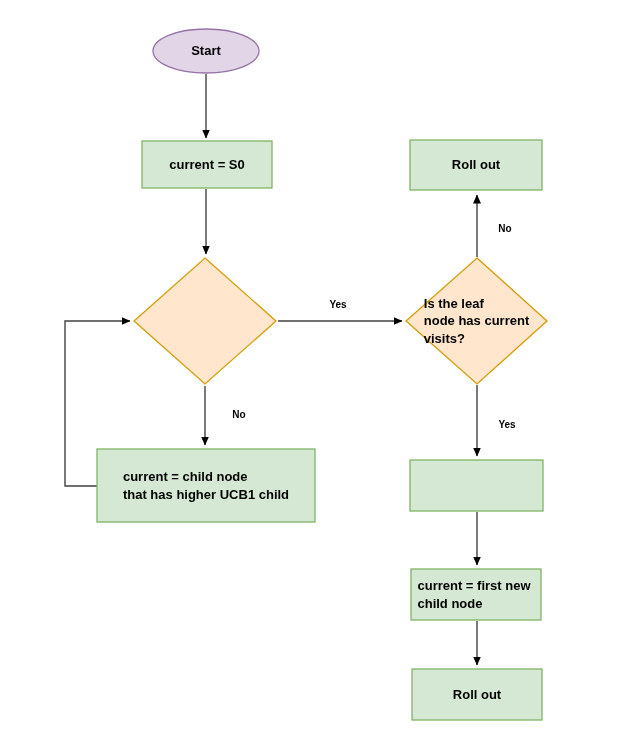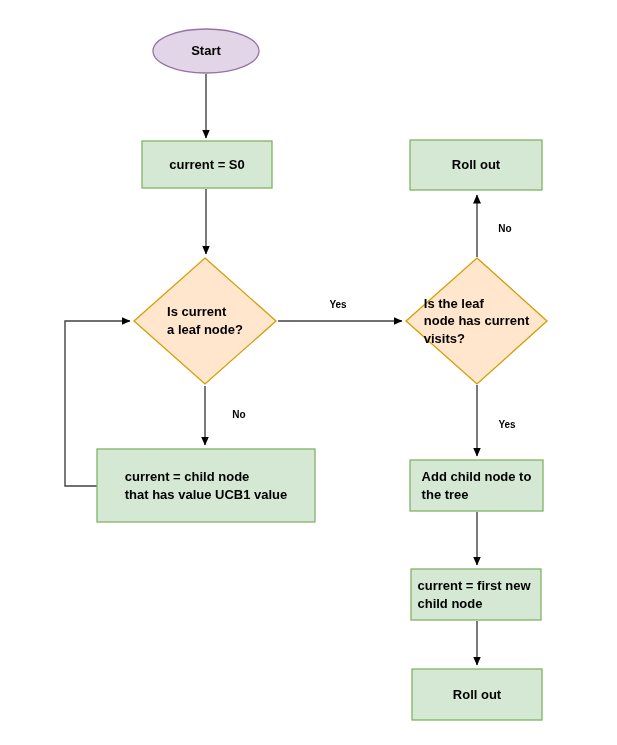--- a/index.html
+++ b/index.html
@@ -76,32 +76,28 @@
     <rect x="411" y="569" width="130" height="51" fill="#d5e8d4" stroke="#82b366" stroke-width="1.3"></rect>
     <rect x="412" y="669" width="130" height="51" fill="#d5e8d4" stroke="#82b366" stroke-width="1.3"></rect>
   </svg>
 
   <div class="node-label" style="left:153px; top:29px;  width:106px; height:44px;">Start</div>
 
   <div class="node-label" style="left:142px; top:141px; width:130px; height:47px;border-radius:17px;">current = S0</div>
 
   <div class="node-label" style="left:410px; top:140px; width:132px; height:50px;">Roll out</div>
 
-  <div class="node-label" style="left:134px; top:258px; width:142px; height:126px;">Is current
-a leaf node?</div>
 
   <div class="node-label" style="left:406px; top:258px; width:141px; height:126px;">Is the leaf
 node has current
 visits?</div>
 
   <div class="node-label" style="left:97px;  top:449px; width:218px; height:73px;">current = child node
-that has value UCB1 value</div>
+that has higher UCB1 child</div>
 
-  <div class="node-label" style="left:410px; top:460px; width:133px; height:51px;">Add child node to
-the tree</div>
 
   <div class="node-label" style="left:411px; top:569px; width:126px; height:51px;">current = first new
 child node</div>
 
   <div class="node-label" style="left:412px; top:669px; width:130px; height:51px;">Roll out</div>
 
   <div class="edge-label" style="left:338px; top:304px;">Yes</div>
 
   <div class="edge-label" style="left:239px; top:414px;">No</div>
 

